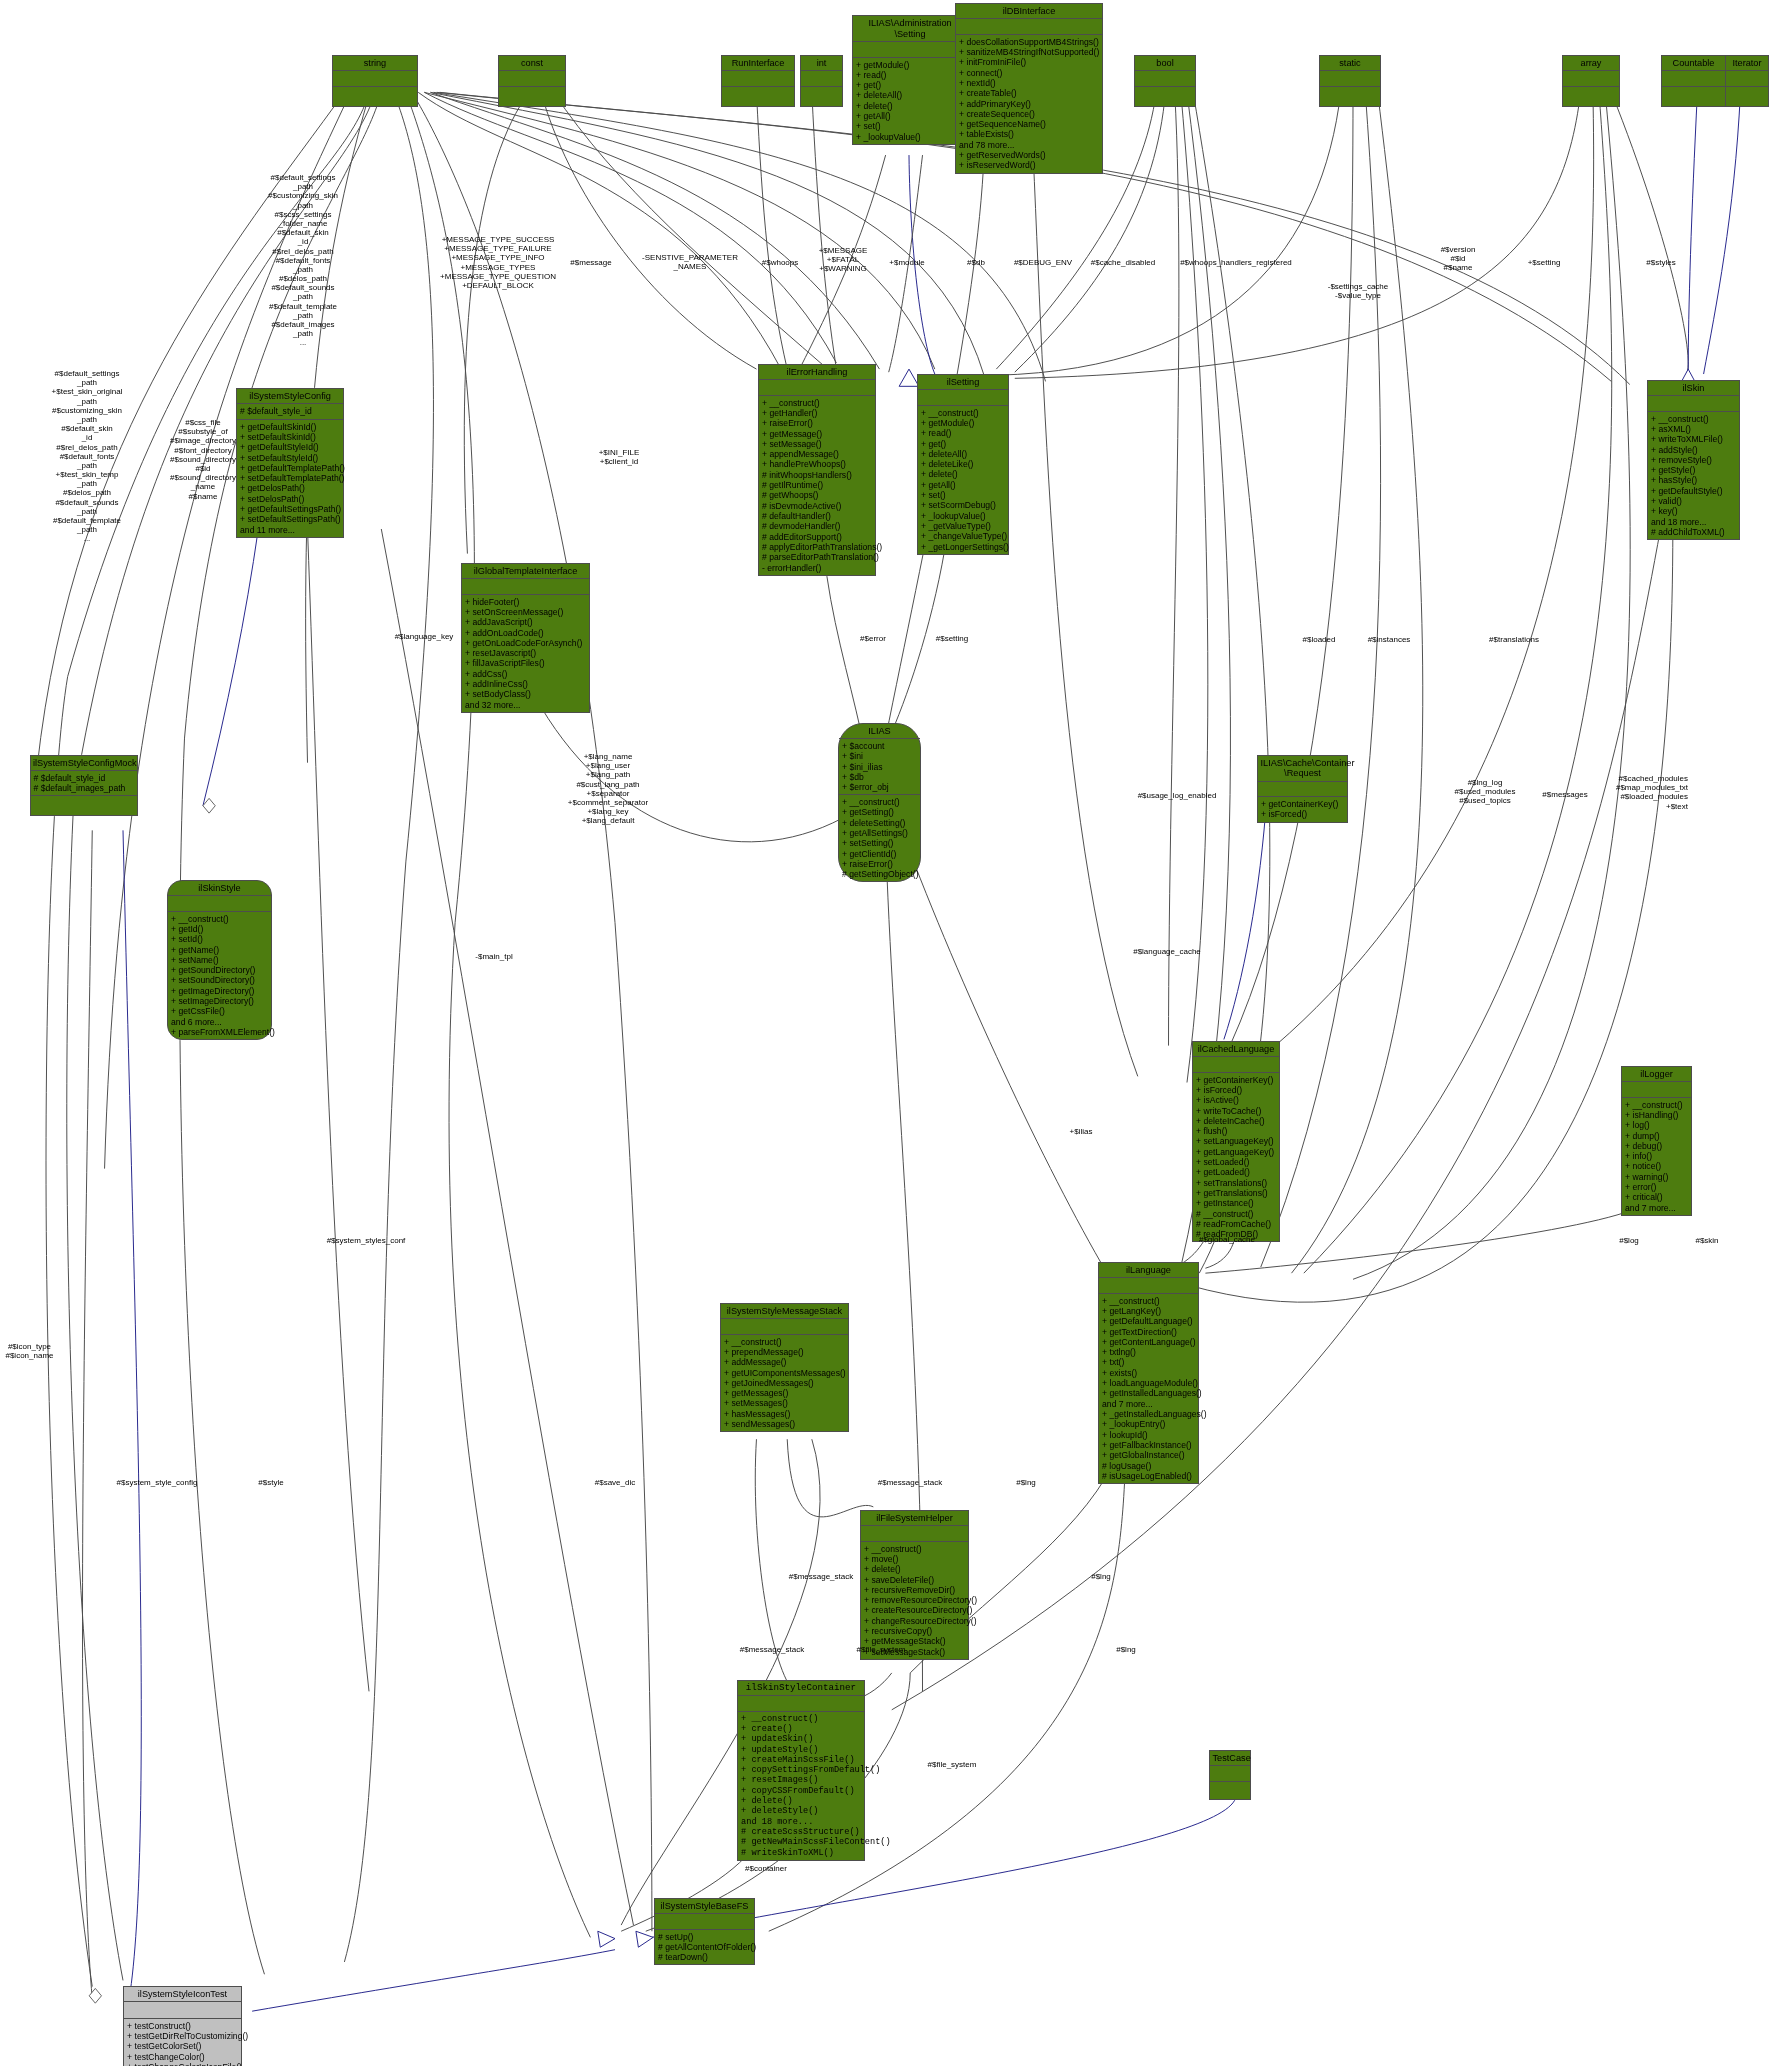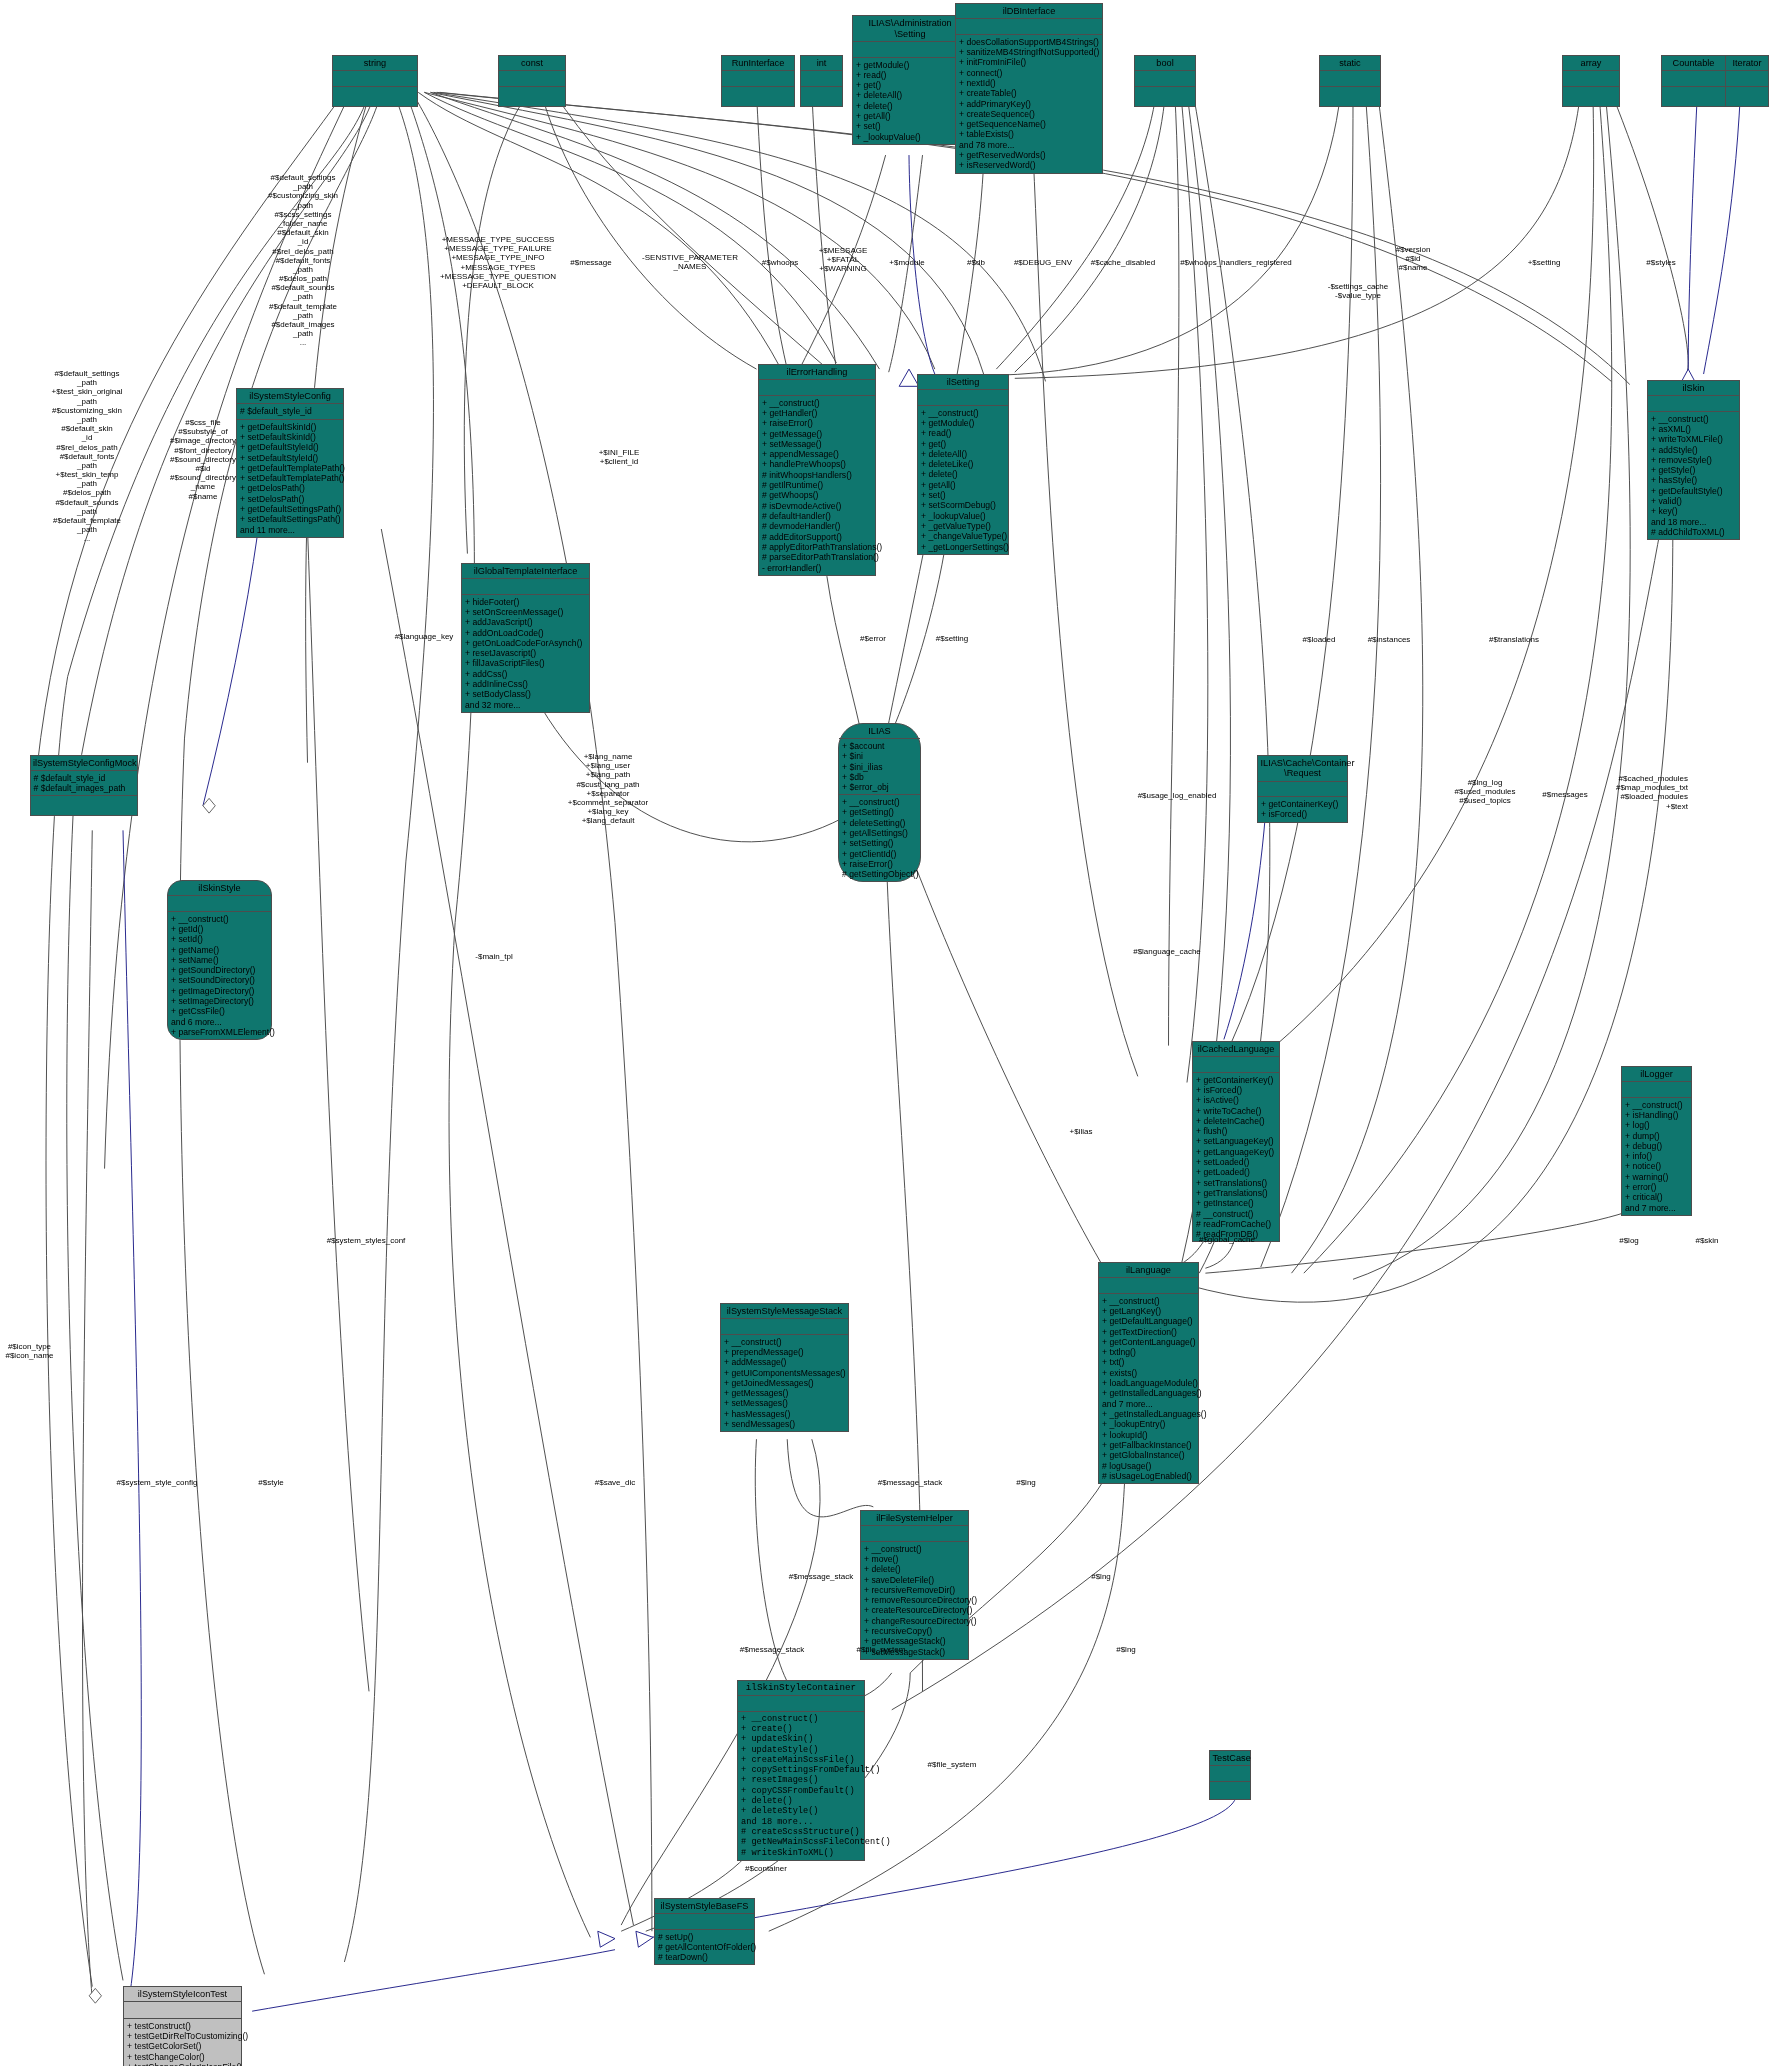--- a/index.html
+++ b/index.html
@@ -1,19 +1,19 @@
 <!DOCTYPE html>
 <html style="font-size:9.8px"><head>
 <meta charset="utf-8">
 <style>
   html,body{margin:0;padding:0;background:#ffffff;}
   body{font-family:"Liberation Sans","DejaVu Sans",sans-serif;}
   #canvas{position:relative;width:1770px;height:2066px;background:#fff;overflow:hidden;}
   svg.edges{position:absolute;left:0;top:0;width:1770px;height:2066px;pointer-events:none;}
-  .node{position:absolute;border:1px solid #4d4d4d;background:#0f766e;box-sizing:border-box;}
+  .node{position:absolute;border:1px solid #4d4d4d;background:#4d7c0f;box-sizing:border-box;}
   .node.shaded{background:#c0c0c0;}
   .node .title{text-align:center;font-size:9.2px;line-height:1.15;padding:1.8px 2.5px;border-bottom:1px solid #4d4d4d;white-space:pre-line;}
   .node .attrs{font-size:8.6px;line-height:1.2;padding:1.8px 3.1px;border-bottom:1px solid #4d4d4d;min-height:11px;}
   .node .ops{font-size:8.6px;line-height:1.2;padding:1.8px 3.1px;min-height:6.2px;}
   .node .attrs div,.node .ops div{white-space:nowrap;}
   .edge-label{position:absolute;font-size:8px;line-height:1.15;color:#000;text-align:center;white-space:pre-line;transform:translate(-50%,0);}
 </style>
 </head>
 <body>
 
@@ -590,21 +590,21 @@
   <div class="edge-label" style="left:843px;top:246px;width:71px;">+$MESSAGE
 +$FATAL
 +$WARNING</div>
   <div class="edge-label" style="left:907px;top:258px;width:62px;">+$module</div>
   <div class="edge-label" style="left:976px;top:258px;width:43px;">#$db</div>
   <div class="edge-label" style="left:1043px;top:258px;width:86px;">#$DEBUG_ENV</div>
   <div class="edge-label" style="left:1123px;top:258px;width:86px;">#$cache_disabled</div>
   <div class="edge-label" style="left:1236px;top:258px;width:135px;">#$whoops_handlers_registered</div>
   <div class="edge-label" style="left:1358px;top:259px;width:80px;margin-top:23px;">-$settings_cache
 -$value_type</div>
-  <div class="edge-label" style="left:1413px;top:245px;width:62px;">#$version
+  <div class="edge-label" style="left:1458px;top:245px;width:62px;">#$version
 #$id
 #$name</div>
   <div class="edge-label" style="left:1544px;top:258px;width:62px;">+$setting</div>
   <div class="edge-label" style="left:1661px;top:258px;width:62px;">#$styles</div>
   <div class="edge-label" style="left:619px;top:448px;width:68px;">+$INI_FILE
 +$client_id</div>
   <div class="edge-label" style="left:424px;top:632px;width:80px;">#$language_key</div>
   <div class="edge-label" style="left:873px;top:634px;width:55px;">#$error</div>
   <div class="edge-label" style="left:952px;top:634px;width:62px;">#$setting</div>
   <div class="edge-label" style="left:1319px;top:635px;width:62px;">#$loaded</div>

